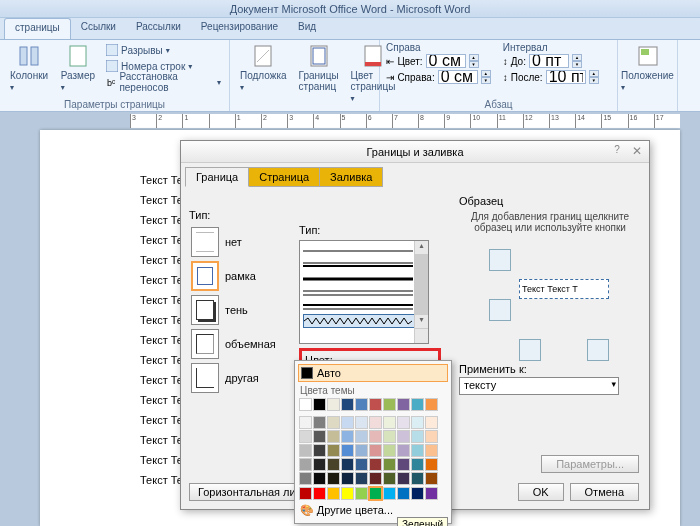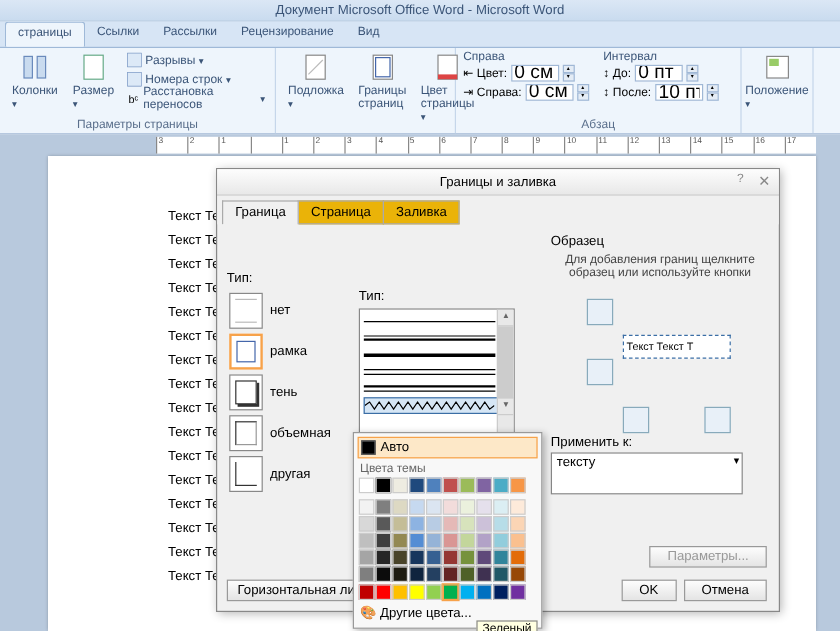--- a/index.html
+++ b/index.html
@@ -60,21 +60,21 @@
 .preview-area { flex: 1; }
 .preview-hint { font-size: 10px; text-align: center; color: #444; margin-bottom: 6px; }
 .preview-box { position: relative; height: 120px; }
 .preview-sample { position: absolute; left: 60px; top: 40px; width: 90px; height: 20px; border: 1px dashed #3b6ea5; font-size: 9px; padding: 4px 2px; background: #fff; }
 .pv-btn { position: absolute; width: 22px; height: 22px; border: 1px solid #8ab; background: #e8f0f8; cursor: pointer; }
 .pv-btn.b1 { left: 30px; top: 10px; }
 .pv-btn.b2 { left: 30px; top: 60px; }
 .pv-btn.b3 { left: 60px; top: 100px; }
 .pv-btn.b4 { left: 128px; top: 100px; }
 .apply-row { font-size: 11px; margin-top: 4px; }
-.apply-combo { width: 160px; height: 35px; border: 1px solid #888; background: #fff; font-size: 11px; padding: 1px 4px; margin-top: 2px; position: relative; }
+.apply-combo { width: 160px; height: 18px; border: 1px solid #888; background: #fff; font-size: 11px; padding: 1px 4px; margin-top: 2px; position: relative; }
 .apply-combo::after { content: "▾"; position: absolute; right: 2px; top: 1px; font-size: 9px; }
 
 .dialog-buttons { position: absolute; right: 10px; bottom: 8px; display: flex; gap: 6px; padding-left: 40px; }
 .dialog-buttons button, .params-btn, .hline-btn { font-size: 11px; padding: 2px 14px; border: 1px solid #999; background: linear-gradient(#fdfdfd, #e4e4e4); cursor: pointer; }
 .params-btn { position: absolute; right: 10px; bottom: 36px; color: #999; }
 .hline-btn { position: absolute; left: 8px; bottom: 8px; padding: 2px 8px; }
 
 .color-popup { position: absolute; left: 294px; top: 360px; width: 158px; background: #f8f8f8; border: 1px solid #999; box-shadow: 2px 2px 6px rgba(0,0,0,0.3); padding: 3px; z-index: 100; }
 .cp-auto { display: flex; align-items: center; gap: 4px; padding: 2px; font-size: 11px; border: 1px solid #f7a24a; background: #fde8c8; cursor: pointer; }
 .cp-auto .sw { width: 12px; height: 12px; background: #000; border: 1px solid #666; }

